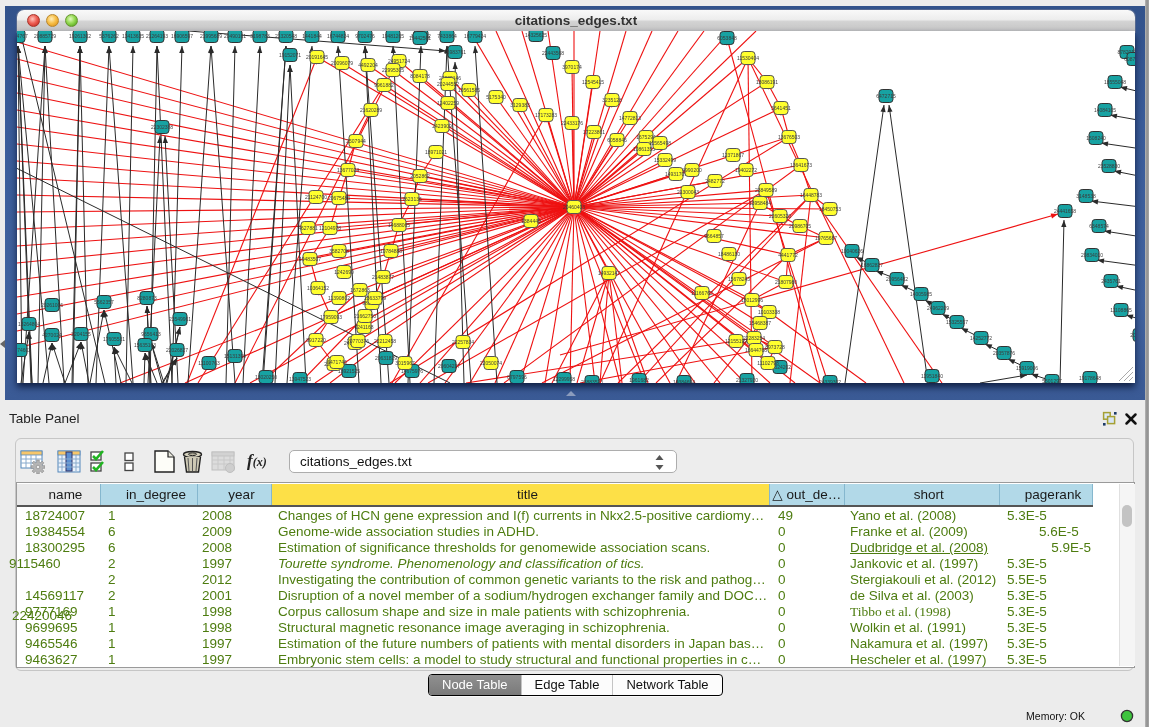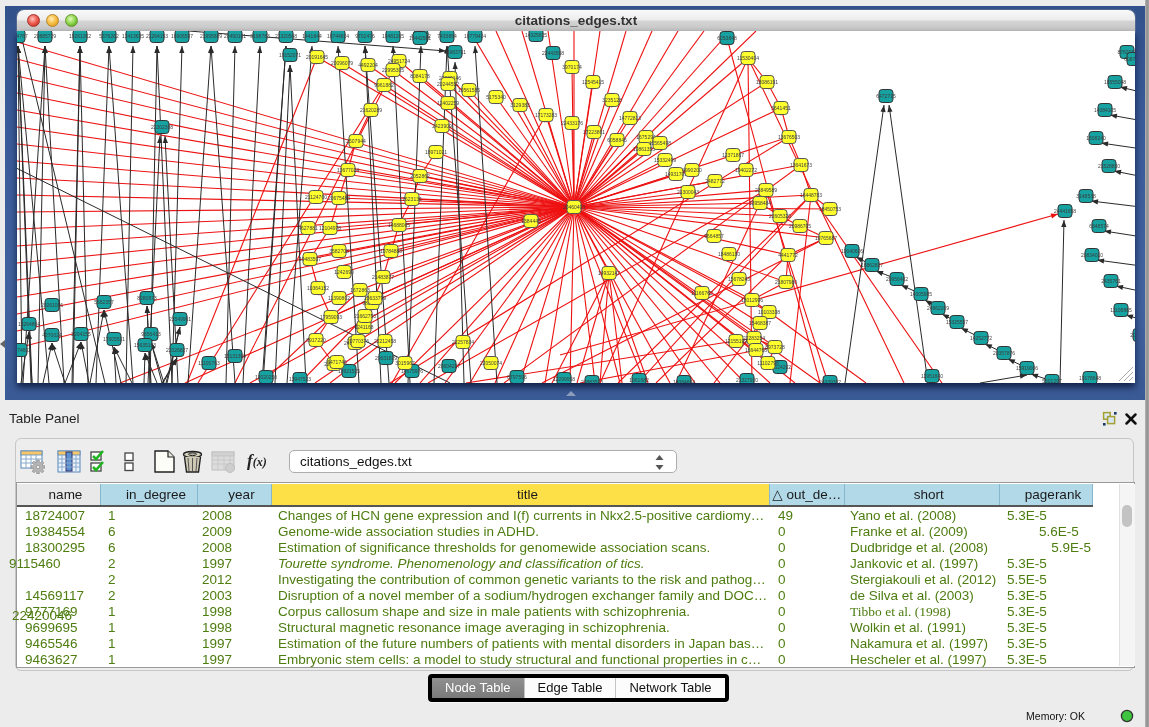--- a/index.html
+++ b/index.html
@@ -11,21 +11,21 @@
  border-radius:7px 7px 0 0;border-bottom:1px solid #8e8e8e;box-shadow:0 0 0 1px #55688f;}
 #titlebar .t{width:100%;text-align:center;font-size:13.5px;font-weight:bold;
  color:#333;line-height:21px;}
 .tl{position:absolute;top:3.5px;width:13px;height:13px;border-radius:50%;box-sizing:border-box;}
 #canvas{position:absolute;left:17px;top:31px;width:1118px;height:352px;background:#fff;
  overflow:hidden;box-shadow:0 4px 7px rgba(5,15,45,.8);}
 .hd{position:absolute;top:484px;height:21px;border-right:1px solid #85b7ce;
  font-size:13.5px;color:#1a1a1a;text-align:center;text-indent:14px;white-space:nowrap;overflow:hidden;line-height:21px;box-sizing:border-box;}
 .tr{position:absolute;left:0;width:1118px;height:16px;font-size:13.5px;color:#4d7c0f;}
 .tr span{position:absolute;top:0;white-space:nowrap;overflow:hidden;text-overflow:ellipsis;line-height:16px;}
-#tabs{position:absolute;left:428px;top:674px;height:20px;border:4px solid #000000;
+#tabs{position:absolute;left:428px;top:674px;height:20px;border:1px solid #000000;
  border-radius:4px;background:#fcfcfc;display:flex;overflow:hidden;
  box-shadow:0 1px 0 rgba(255,255,255,.7);}
 #tabs div{font-size:13px;line-height:20px;padding:0 13px;color:#111;}
 #tabs .sel{background:linear-gradient(180deg,#909090,#7a7a7a);color:#fff;}
 #tabs .sep{padding:0;width:1px;background:#c4c4c4;}
 .icon{position:absolute;top:450px;}
 </style></head>
 <body>
 <div id="bluepanel"></div>
 <div id="titlebar">
@@ -997,21 +997,21 @@
     <span style="left:778px;width:64px;">0</span>
     <span style="left:850px;width:148px;">Franke et al. (2009)</span>
     <span style="left:1007px;width:84px;margin-left:32px;">5.6E-5</span>
   </div>
 <div class="tr" style="top:540px">
     <span style="left:25px;width:74px;">18300295</span>
     <span style="left:108px;width:88px;">6</span>
     <span style="left:202px;width:68px;">2008</span>
     <span style="left:278px;width:490px;">Estimation of significance thresholds for genomewide association scans.</span>
     <span style="left:778px;width:64px;">0</span>
-    <span style="left:850px;width:148px;">Dudbridge et al. (2008)</span>
+    <span style="left:850px;width:148px;text-decoration:underline;">Dudbridge et al. (2008)</span>
     <span style="left:1007px;width:84px;text-align:right;">5.9E-5</span>
   </div>
 <div class="tr" style="top:556px">
     <span style="left:9px;width:74px;">9115460</span>
     <span style="left:108px;width:88px;">2</span>
     <span style="left:202px;width:68px;">1997</span>
     <span style="left:278px;width:490px;font-style:italic;">Tourette syndrome. Phenomenology and classification of tics.</span>
     <span style="left:778px;width:64px;">0</span>
     <span style="left:850px;width:148px;">Jankovic et al. (1997)</span>
     <span style="left:1007px;width:84px;">5.3E-5</span>
@@ -1021,21 +1021,21 @@
     <span style="left:108px;width:88px;">2</span>
     <span style="left:202px;width:68px;">2012</span>
     <span style="left:278px;width:490px;">Investigating the contribution of common genetic variants to the risk and pathogenesis of attention deficit hype</span>
     <span style="left:778px;width:64px;">0</span>
     <span style="left:850px;width:148px;">Stergiakouli et al. (2012)</span>
     <span style="left:1007px;width:84px;">5.5E-5</span>
   </div>
 <div class="tr" style="top:588px">
     <span style="left:25px;width:74px;">14569117</span>
     <span style="left:108px;width:88px;">2</span>
-    <span style="left:202px;width:68px;">2003</span>
+    <span style="left:202px;width:68px;">2001</span>
     <span style="left:278px;width:490px;">Disruption of a novel member of a sodium/hydrogen exchanger family and DOCK3 in a patient with early-onse</span>
     <span style="left:778px;width:64px;">0</span>
     <span style="left:850px;width:148px;">de Silva et al. (2003)</span>
     <span style="left:1007px;width:84px;">5.3E-5</span>
   </div>
 <div class="tr" style="top:604px">
     <span style="left:25px;width:74px;">9777169</span>
     <span style="left:108px;width:88px;">1</span>
     <span style="left:202px;width:68px;">1998</span>
     <span style="left:278px;width:490px;">Corpus callosum shape and size in male patients with schizophrenia.</span>

